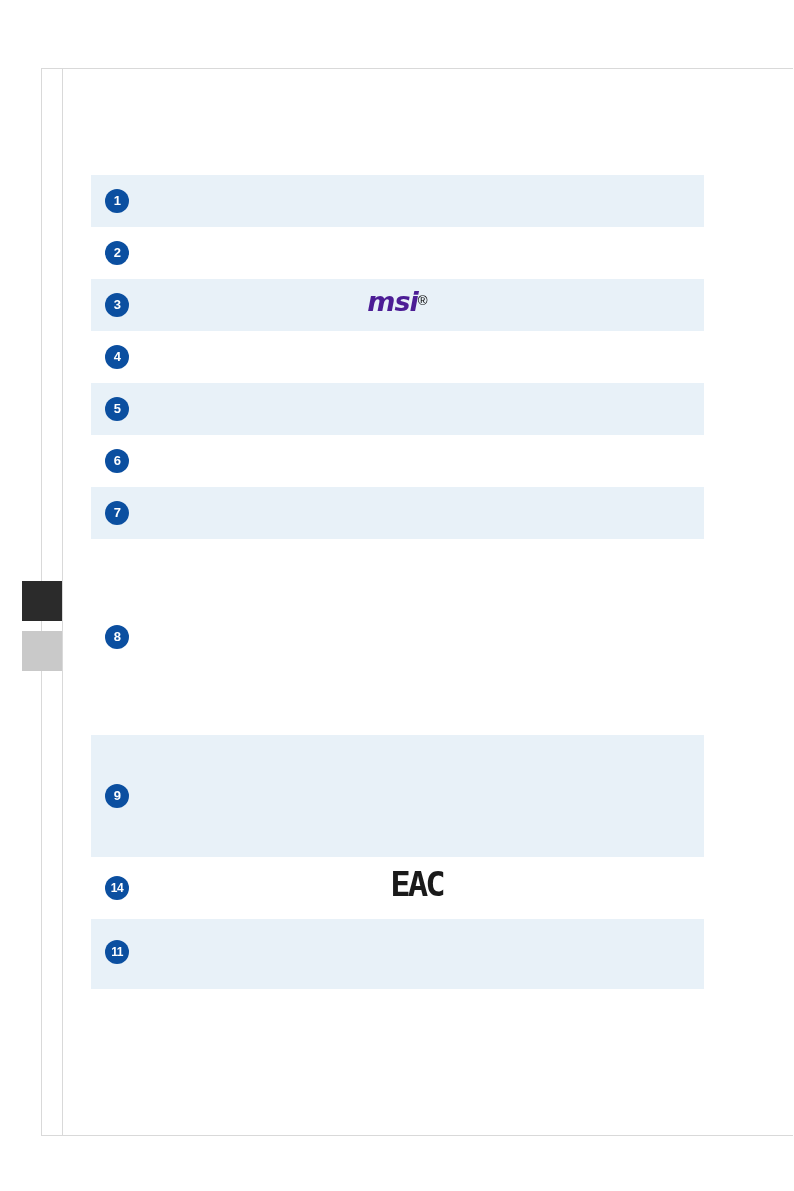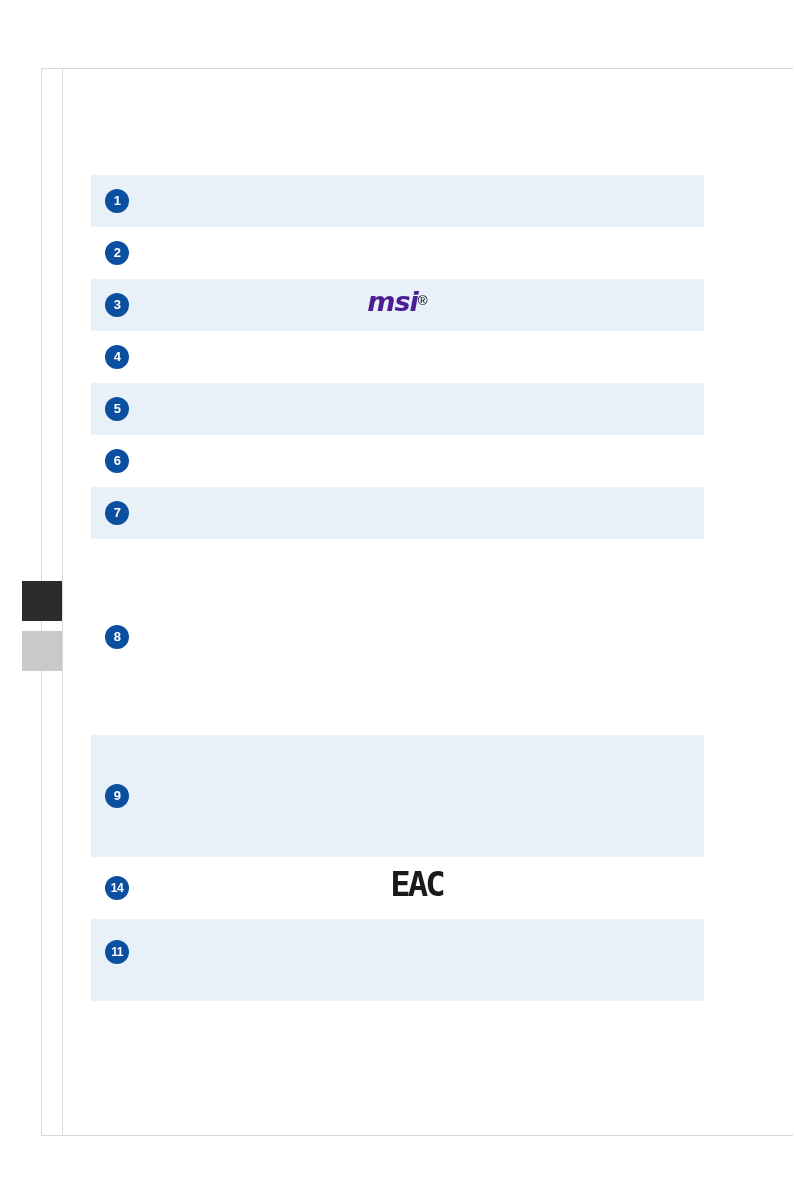--- a/index.html
+++ b/index.html
@@ -173,17 +173,17 @@
     </div>
     <div class="row shaded" style="height: 122px;">
       <span class="badge" style="background: rgb(11, 79, 160); top: 49px;">9</span>
       <span class="row-text" style="padding-top: 52px;"></span>
     </div>
     <div class="row plain" style="height: 62px;">
       <span class="badge wide" style="background: rgb(11, 79, 160); top: 19px;">14</span>
       <span class="row-text" style="padding-top: 22px;"></span>
       <div class="mark" style="top: 7px;"><span class="eac-mark">EAC</span></div>
     </div>
-    <div class="row shaded" style="height: 82px;">
+    <div class="row shaded" style="height: 70px;">
       <span class="badge wide" style="background: rgb(11, 79, 160); top: 21px;">11</span>
       <span class="row-text" style="padding-top: 24px;"></span>
     </div>
   </div>
 
 </body></html>

